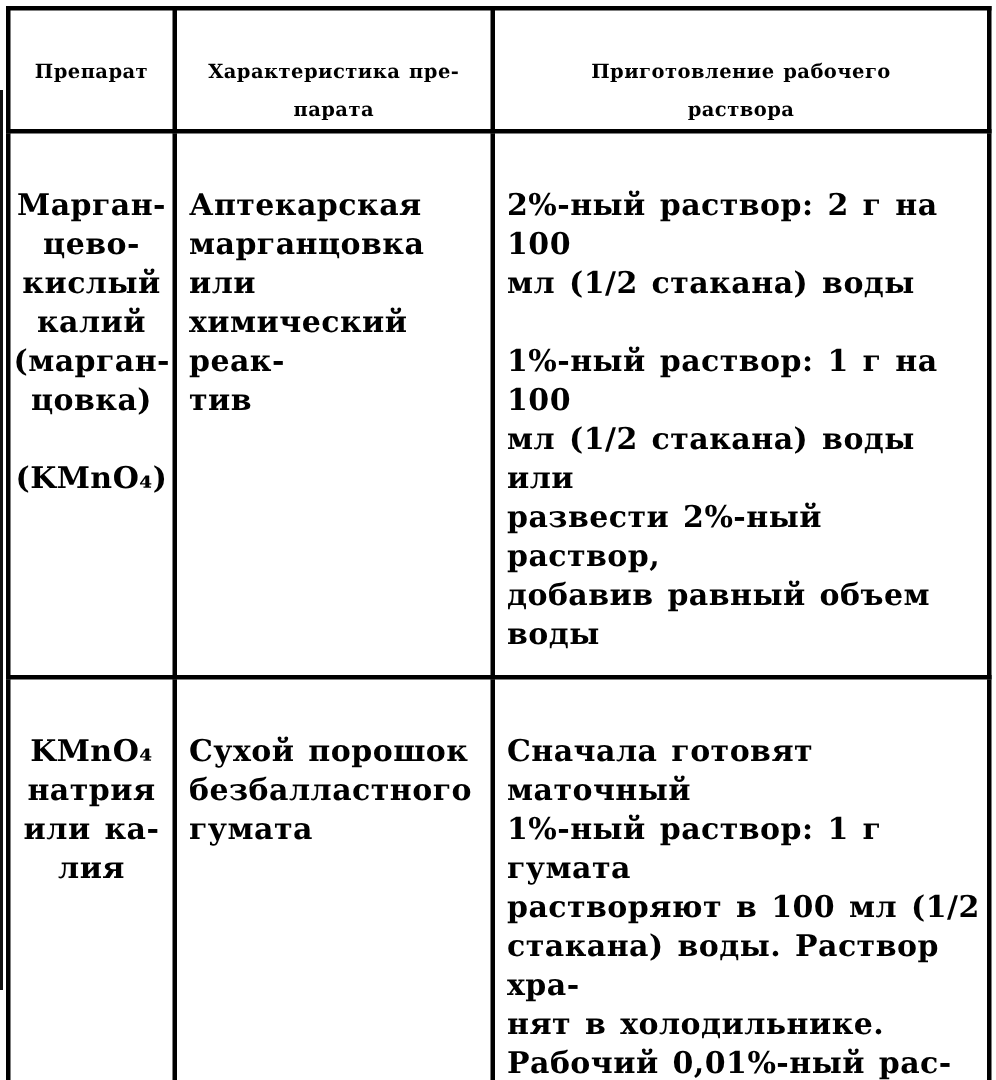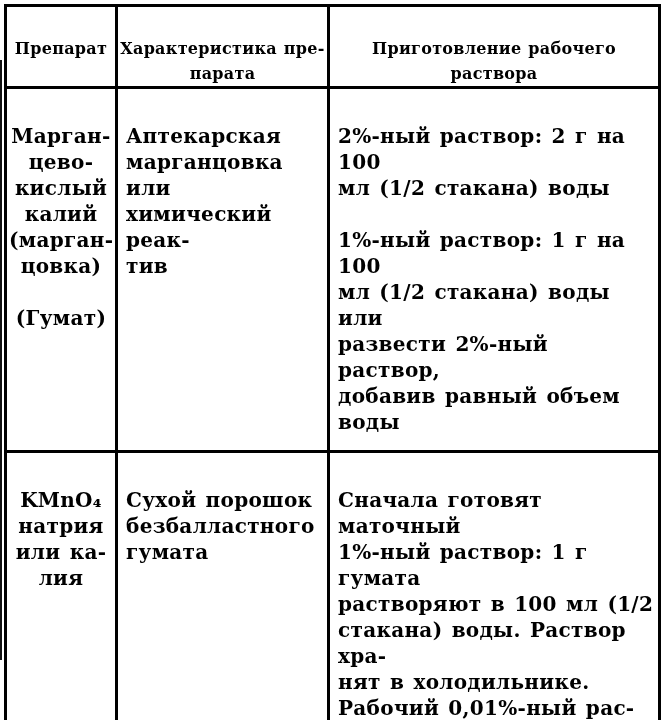--- a/index.html
+++ b/index.html
@@ -32,21 +32,21 @@
     border: 3px solid #000000;
     vertical-align: top;
     overflow: hidden;
     font-weight: bold;
     letter-spacing: 0.3px;
   }
   tr.header-row { height: 56px; }
   tr.row-1 { height: 208px; }
   tr.row-2 { height: 253px; }
   table.tbl th {
-    font-size: 16px;
+    font-size: 13px;
     line-height: 25px;
     text-align: center;
     padding: 4px 2px 0 2px;
     white-space: pre-line;
     word-spacing: 1px;
   }
   table.tbl td {
     font-size: 20px;
     line-height: 26px;
     padding: 8px 2px 15px 8px;
@@ -97,21 +97,21 @@
     <tbody>
       <tr class="row-1">
         <td class="c-center">
           <span>Марган-
 цево-
 кислый
 калий
 (марган-
 цовка)
 
-(Гумат)</span>
+(KMnO₄)</span>
         </td>
         <td>
           <span>Аптекарская
 марганцовка или
 химический реак-
 тив</span>
         </td>
         <td>
           <span>2%-ный раствор: 2 г на 100
 мл (1/2 стакана) воды

